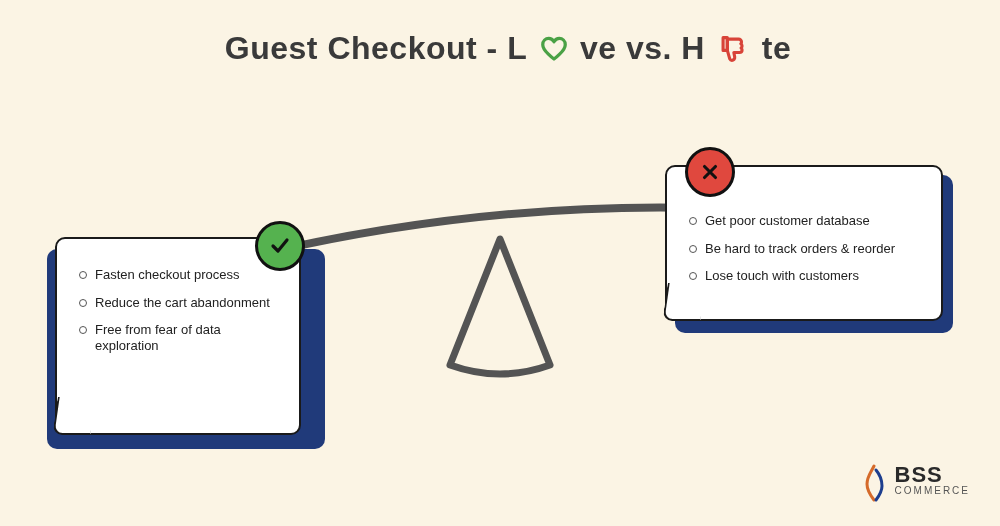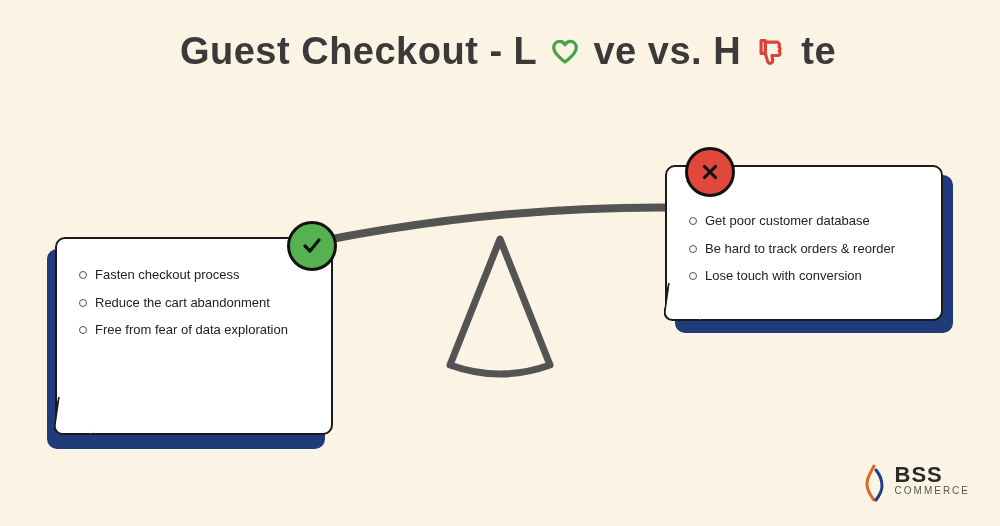--- a/index.html
+++ b/index.html
@@ -9,21 +9,21 @@
     font-family:Arial,Helvetica,sans-serif;
     position:relative;
     overflow:hidden;
   }
   
   .title{
     position:absolute;top:28px;left:16px;right:0;
     text-align:center;
     font-weight:900;
     color:#3a3a3a;
-    font-size:38px;
+    font-size:32px;
     letter-spacing:.5px;
   }
   .title .seg{display:inline-block;vertical-align:middle;}
   .title svg{display:inline-block;vertical-align:middle;margin:0 2px;}
   
   .scale-svg{position:absolute;left:120px;top:135px;}
   
   .card-wrap{position:absolute;}
   .card-shadow{
     position:absolute;
@@ -47,21 +47,21 @@
     line-height:1.2;
   }
   .card li::before{
     content:"";
     position:absolute;left:0;top:10px;
     width:6px;height:6px;border:1px solid #555;border-radius:50%;
   }
   
   .love-wrap{left:55px;top:237px;width:278px;}
   .love-wrap .card-shadow{left:-8px;top:12px;width:278px;height:200px;}
-  .love-wrap .card{width:278px;min-height:198px;}
+  .love-wrap .card{width:246px;min-height:198px;}
   
   .hate-wrap{left:665px;top:165px;width:278px;}
   .hate-wrap .card-shadow{left:10px;top:10px;width:278px;height:158px;}
   .hate-wrap .card{width:278px;min-height:156px;}
   
   .badge{
     position:absolute;
     width:44px;height:44px;border-radius:50%;
     border:3px solid #111;
     display:flex;align-items:center;justify-content:center;
@@ -130,21 +130,21 @@
   <div class="card-shadow"></div>
   <div class="card">
     <div class="badge hate-badge">
       <svg width="22" height="22" viewBox="0 0 24 24">
         <path d="M6 6 L18 18 M18 6 L6 18" fill="none" stroke="#111" stroke-width="3.4" stroke-linecap="round"></path>
       </svg>
     </div>
     <ul style="margin-top:18px;">
       <li>Get poor customer database</li>
       <li>Be hard to track orders &amp; reorder</li>
-      <li>Lose touch with conversion</li>
+      <li>Lose touch with customers</li>
     </ul>
     <div class="corner"></div>
   </div>
 </div>
 
 <div class="logo">
   <svg width="26" height="40" viewBox="0 0 26 40">
     <path d="M13 2 C9 10 6 13 6 20 c0 7 4 12 7 16" fill="none" stroke="#d56a2a" stroke-width="3" stroke-linecap="round"></path>
     <path d="M15 6 C20 12 21 16 21 22 c0 6-3 10-6 14" fill="none" stroke="#1d3e8e" stroke-width="3" stroke-linecap="round"></path>
   </svg>

